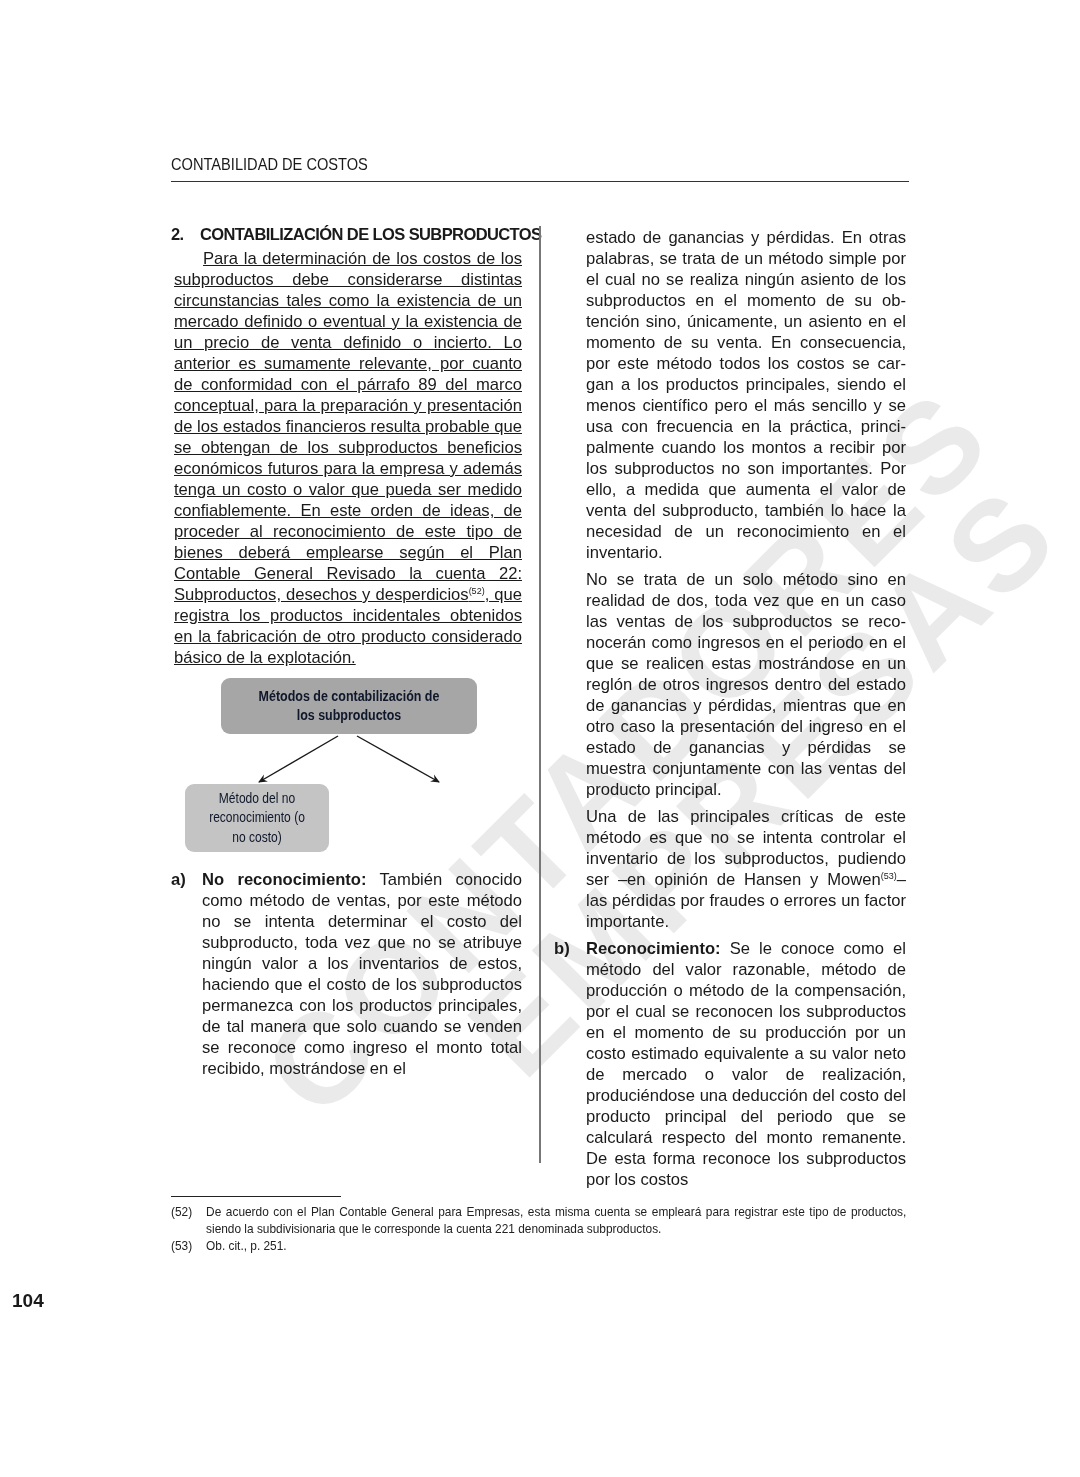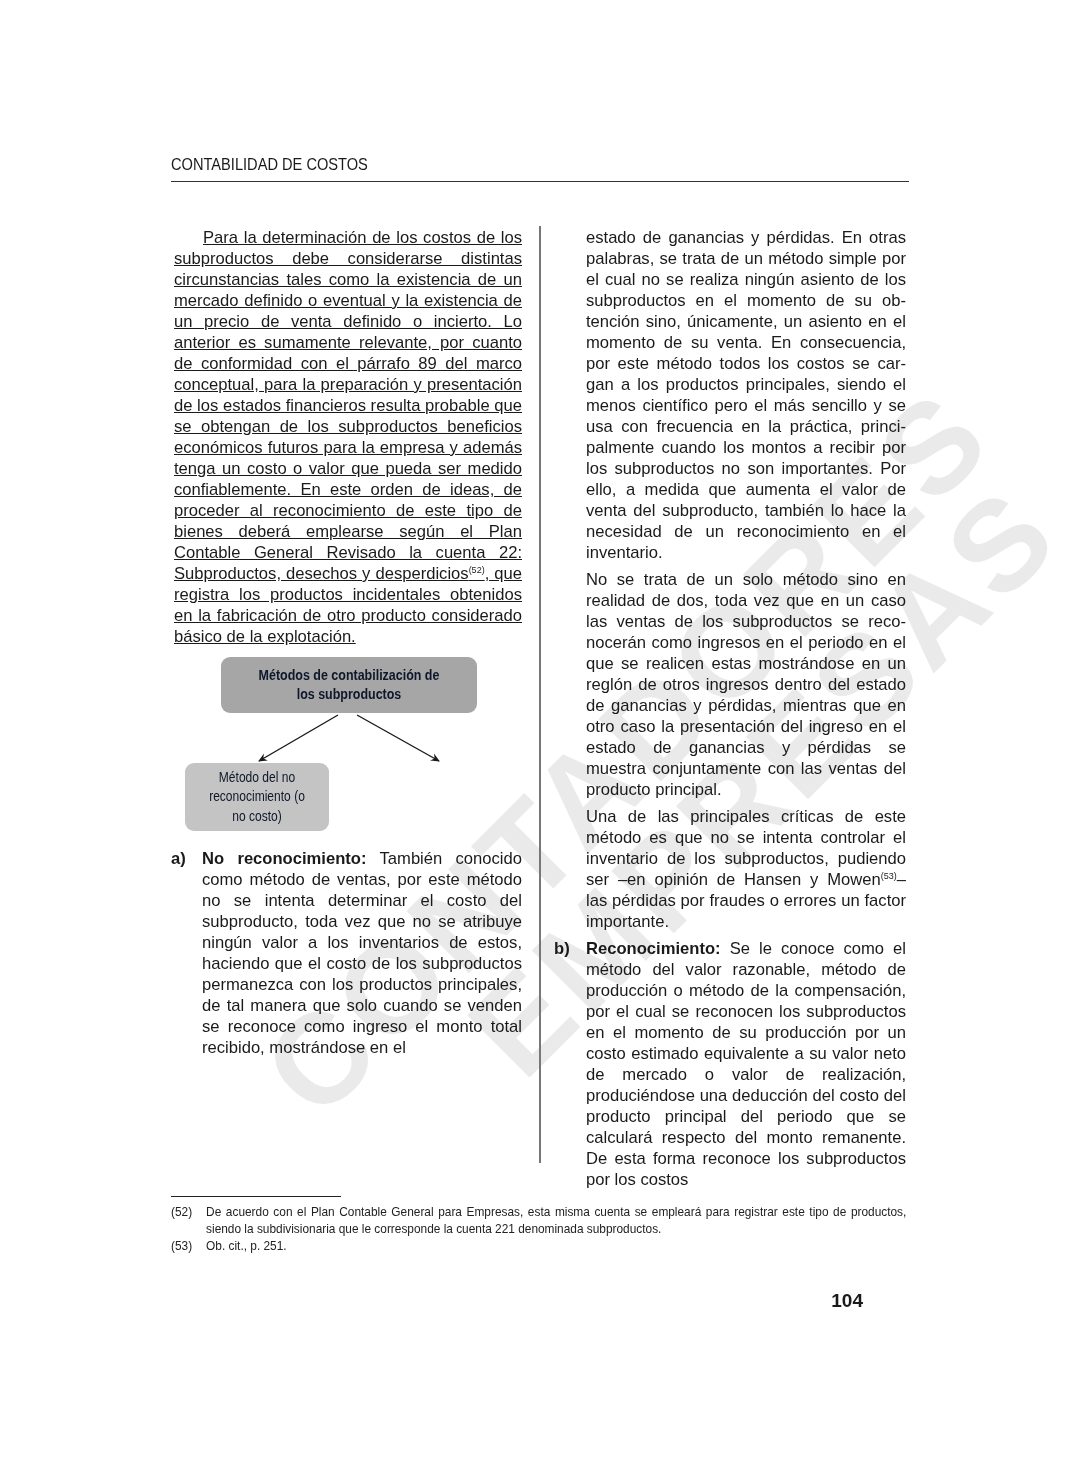--- a/index.html
+++ b/index.html
@@ -27,40 +27,43 @@
   .box span { display: inline-block; }
   .box-top { left: 50px; top: 0; width: 256px; height: 56px; background: #a6a6a6; font-weight: bold; font-size: 14.5px; }
   .box-left { left: 14px; top: 106px; width: 144px; height: 68px; background: #c4c4c4; }
   .box-right { left: 199px; top: 106px; width: 142px; height: 68px; background: #c4c4c4; }
   .box .narrow { transform: scaleX(0.86); }
   .arrows { position: absolute; left: 0; top: 0; width: 354px; height: 185px; pointer-events: none; }
   .fn-rule { position: absolute; left: 171px; top: 1196px; width: 170px; border-top: 1px solid #222; }
   .footnotes { position: absolute; left: 171px; top: 1203px; width: 738px; font-size: 13.2px; line-height: 17px; color: #222; }
   .fn { position: relative; padding-left: 39px; text-align: justify; transform: scaleX(0.9); transform-origin: left top; width: 778px; }
   .fn-num { position: absolute; left: 0; top: 0; }
-  .page-number { position: absolute; left: 4px; width: 859px; top: 1290px; text-align: right; font-weight: bold; font-size: 19px; }
+  .page-number { position: absolute; left: 12px; width: 859px; top: 1290px; text-align: left; font-weight: bold; font-size: 19px; }
   .watermark { position: absolute; left: 0; top: 0; width: 1080px; height: 1477px; pointer-events: none; overflow: hidden; }
   .wm { position: absolute; font-weight: bold; color: rgba(160,160,160,0.22); font-size: 128px; letter-spacing: 6px; white-space: nowrap; transform-origin: left top; }
   .wm1 { left: 235px; top: 1040px; transform: rotate(-45deg); }
   .wm2 { left: 440px; top: 1000px; transform: rotate(-45deg); }
 </style>
 </head>
 <body>
 
 <div class="page">
 
   <div class="watermark">
     <div class="wm wm1">CONTADORES</div>
     <div class="wm wm2">EMPRESAS</div>
   </div>
 
   <div class="running-head">CONTABILIDAD DE COSTOS</div>
   <div class="head-rule"></div>
 
   <div class="col col-left">
+    <div class="section-title">
+      <span class="num">2.</span><span>CONTABILIZACIÓN DE LOS SUBPRODUCTOS</span>
+    </div>
 
     <p class="indent"><span>Para la determinación de los costos de los subproductos debe considerarse distintas circunstancias tales como la existencia de un mercado definido o eventual y la existencia de un precio de venta definido o incierto. Lo anterior es sumamente relevante, por cuanto de conformidad con el párrafo 89 del marco conceptual, para la preparación y presenta­ción de los estados financieros resulta proba­ble que se obtengan de los subproductos be­neficios económicos futuros para la empresa y además tenga un costo o valor que pueda ser medido confiablemente. En este orden de ideas, de proceder al reconocimiento de este tipo de bienes deberá emplearse según el Plan Contable General Revisado la cuenta 22: Subproductos, desechos y desperdicios</span><sup>(52)</sup><span>, que registra los productos incidentales obte­nidos en la fabricación de otro producto con­siderado básico de la explotación.</span></p>
 
 
     <div class="diagram">
       <svg class="arrows" viewBox="0 0 354 185" width="354" height="185">
         <defs>
           <marker id="ah" markerWidth="10" markerHeight="10" refX="8" refY="5" orient="auto" markerUnits="userSpaceOnUse">
             <path d="M0,1 L9,5 L0,9 L3,5 Z" fill="#1a1a1a"></path>
           </marker>

